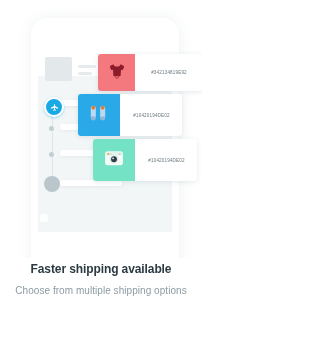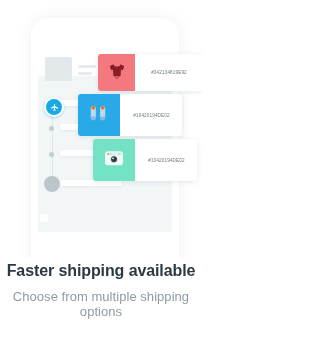--- a/index.html
+++ b/index.html
@@ -185,28 +185,28 @@
 
   
   .caption {
     position: absolute;
     left: 0;
     top: 262px;
     width: 202px;
     text-align: center;
   }
   .caption-title {
-    font-size: 16px;
+    font-size: 12px;
     font-weight: bold;
     color: #2b3a42;
     letter-spacing: -0.1px;
     margin: 0 0 9px 0;
   }
   .caption-sub {
-    font-size: 13px;
+    font-size: 10px;
     color: #8d9ba3;
     letter-spacing: 0.05px;
     margin: 0;
   }
 </style>
 </head>
 <body>
 
 <div class="stage">
 

